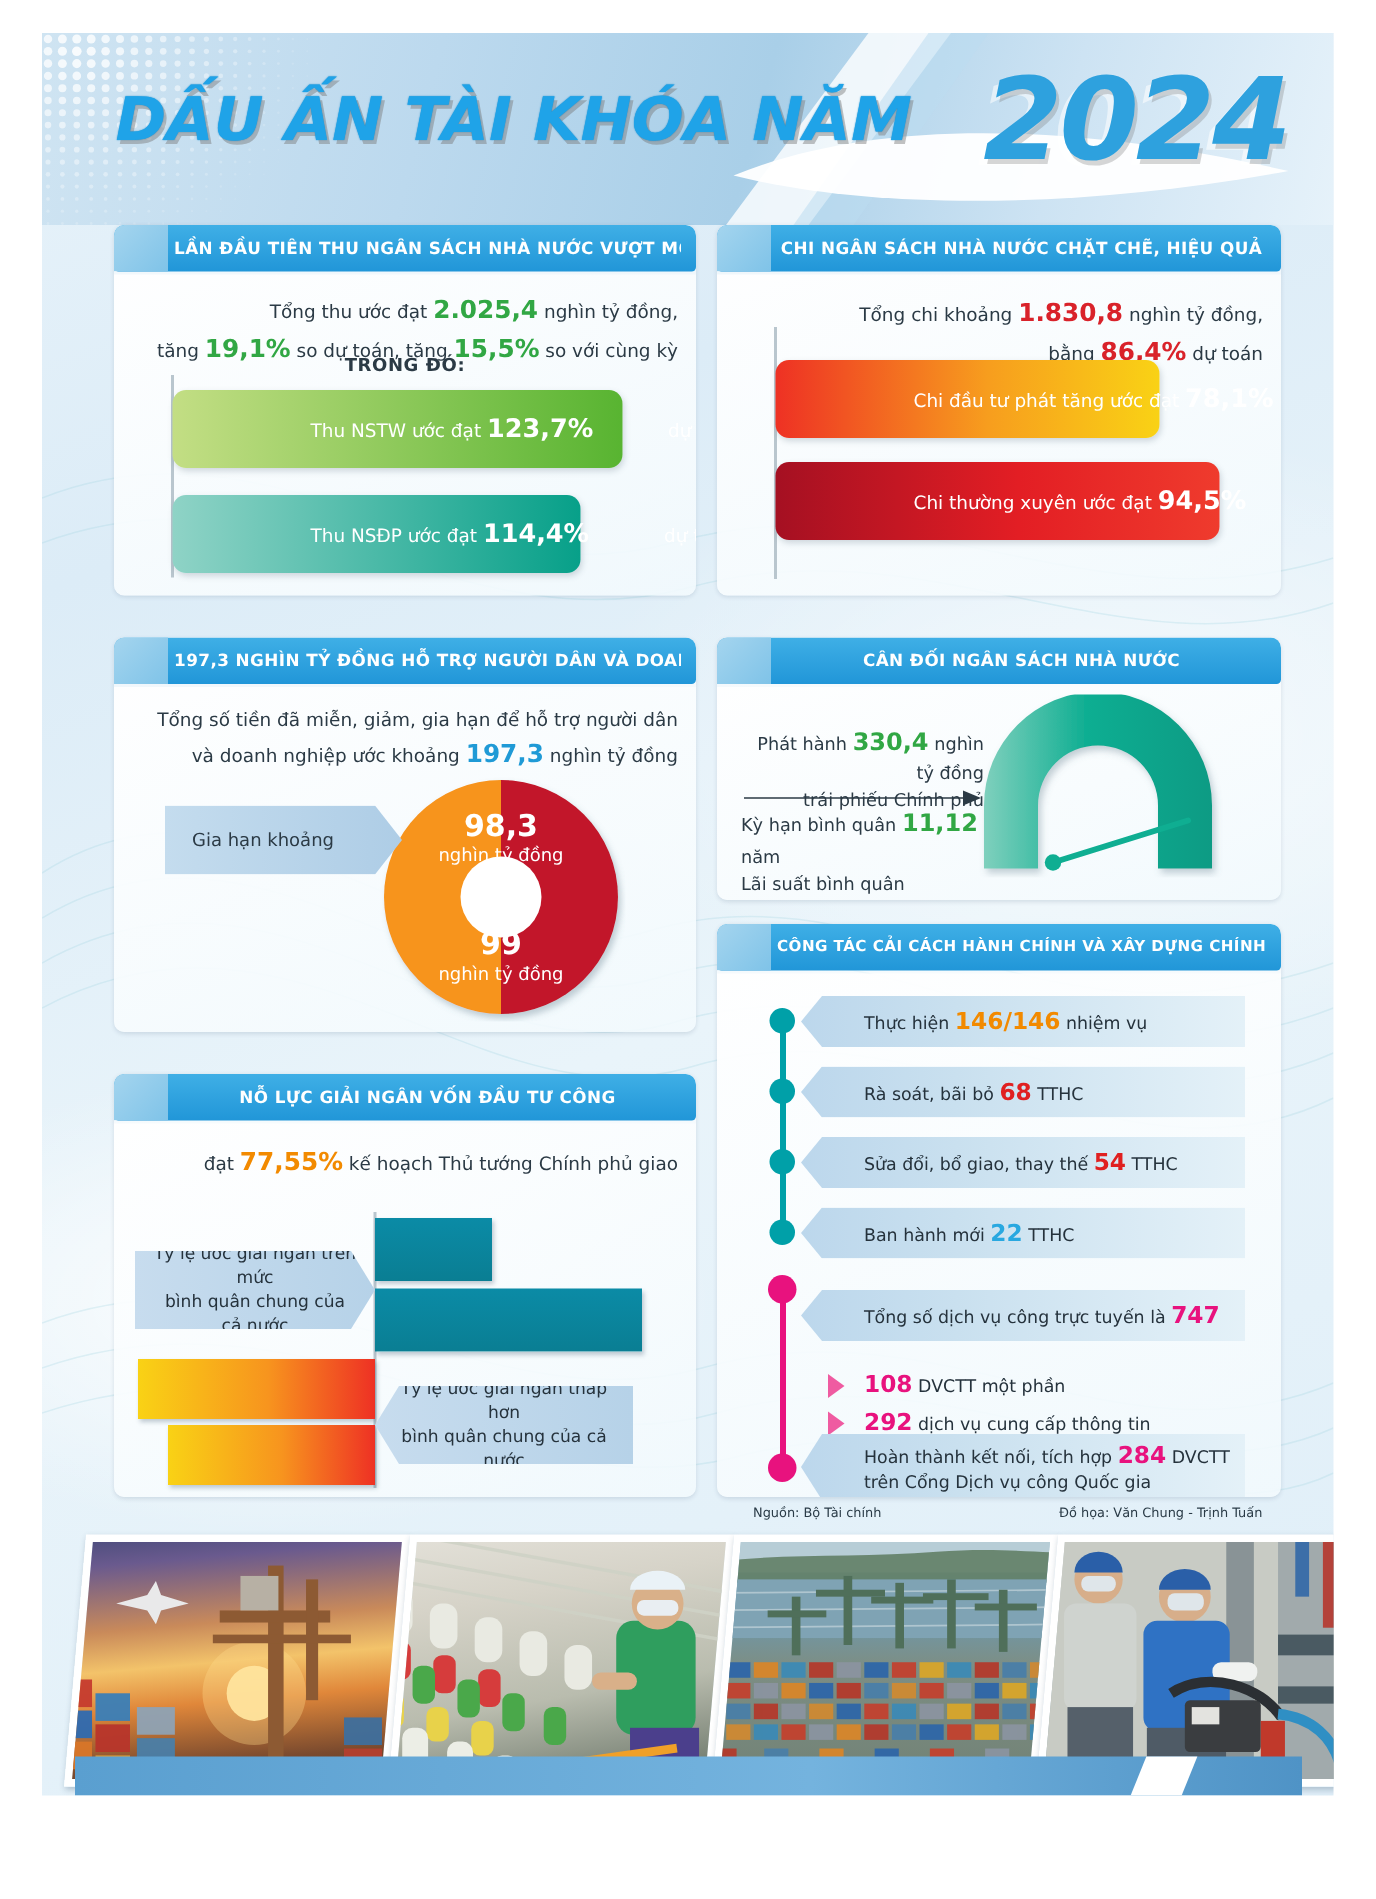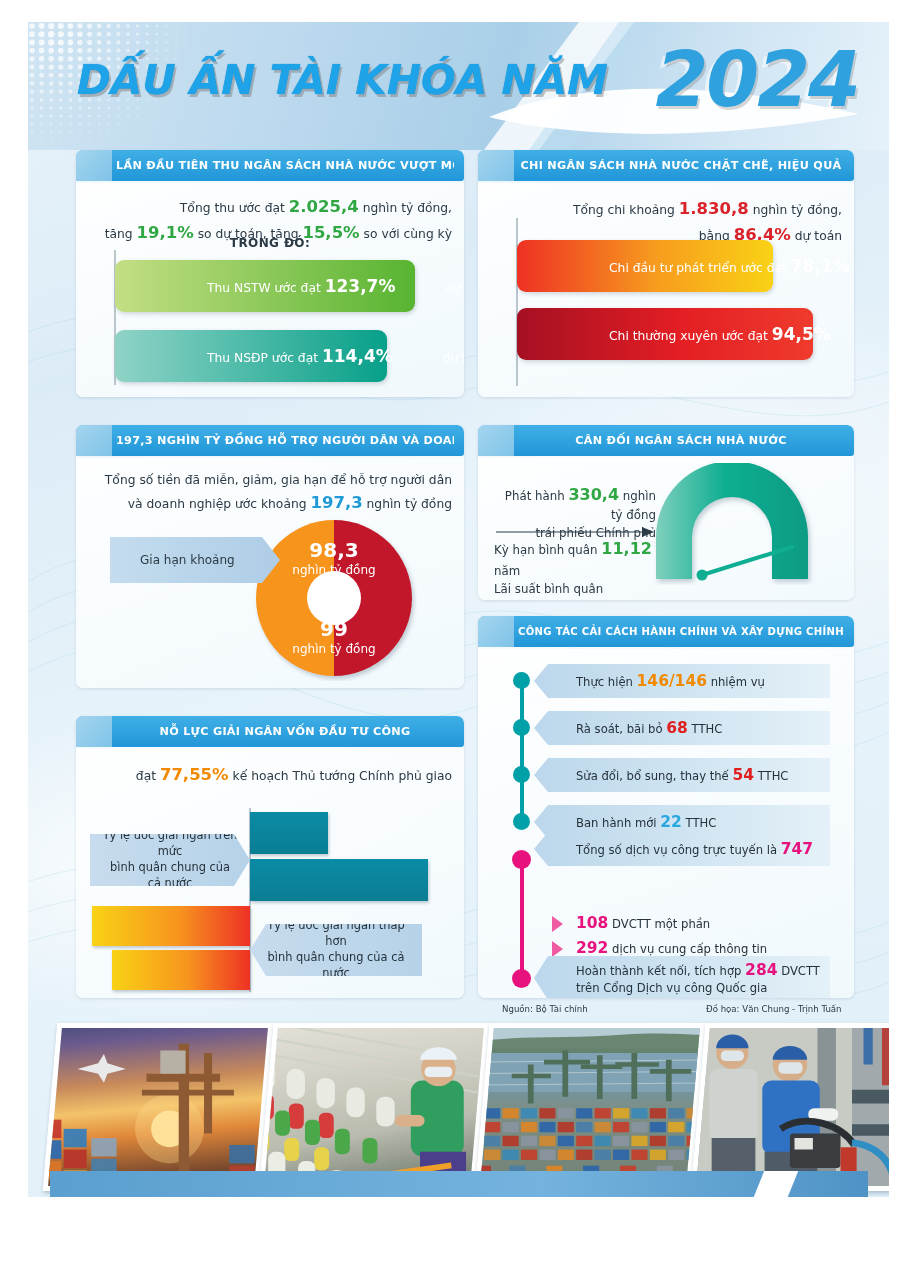--- a/index.html
+++ b/index.html
@@ -461,21 +461,21 @@
     <div class="lead" style="top:46px;">
       <div>
         <span>Tổng chi khoảng </span><b class="r">1.830,8</b><span> nghìn tỷ đồng,</span>
       </div>
       <div>
         <span>bằng </span><b class="r">86,4%</b><span> dự toán</span>
       </div>
     </div>
     <div class="axis" style="left:38px;top:68px;height:168px;"></div>
     <div class="cap" style="left:39px;top:90px;width:256px;background:linear-gradient(90deg,#ee3124,#f79d1e 55%,#f9d215);">
-      <span><span>Chi đầu tư phát triển ước đạt </span><b>78,1%</b><span> dự toán</span></span>
+      <span><span>Chi đầu tư phát tăng ước đạt </span><b>78,1%</b><span> dự toán</span></span>
     </div>
     <div class="cap" style="left:39px;top:158px;width:296px;background:linear-gradient(90deg,#a51022,#e31e24 55%,#ef3b2d);">
       <span><span>Chi thường xuyên ước đạt </span><b>94,5%</b><span> dự toán</span></span>
     </div>
   </div>
 
   <div class="panel" style="left:48px;top:403px;width:388px;height:263px;">
     <div class="panel-inner"></div>
     <div class="ph">
       <div class="fold"></div>
@@ -502,21 +502,21 @@
     </svg>
     <div class="donut-lab" style="left:200px;top:113px;width:116px;">
       <b>98,3</b>
       <span>nghìn tỷ đồng</span>
     </div>
     <div class="donut-lab" style="left:200px;top:192px;width:116px;">
       <b>99</b>
       <span>nghìn tỷ đồng</span>
     </div>
 
-    <div class="chev" style="left:34px;top:112px;width:158px;padding-left:12px;">
+    <div class="chev" style="left:34px;top:112px;width:158px;">
       <p>Gia hạn khoảng</p>
     </div>
   </div>
 
   <div class="panel" style="left:450px;top:403px;width:376px;height:175px;">
     <div class="panel-inner"></div>
     <div class="ph">
       <div class="fold"></div>
       <span>CÂN ĐỐI NGÂN SÁCH NHÀ NƯỚC</span>
     </div>
@@ -564,31 +564,31 @@
     <div class="tl-dot" style="left:35px;top:150px;background:#00a0a8;"></div>
     <div class="tl-dot" style="left:35px;top:197px;background:#00a0a8;"></div>
 
     <div class="tl-item" style="left:56px;top:48px;width:296px;">
       <p><span>Thực hiện </span><b style="color:#f28a00;">146/146</b><span> nhiệm vụ</span></p>
     </div>
     <div class="tl-item" style="left:56px;top:95px;width:296px;">
       <p><span>Rà soát, bãi bỏ </span><b style="color:#e02020;">68</b><span> TTHC</span></p>
     </div>
     <div class="tl-item" style="left:56px;top:142px;width:296px;">
-      <p><span>Sửa đổi, bổ sung, thay thế </span><b style="color:#e02020;">54</b><span> TTHC</span></p>
+      <p><span>Sửa đổi, bổ giao, thay thế </span><b style="color:#e02020;">54</b><span> TTHC</span></p>
     </div>
     <div class="tl-item" style="left:56px;top:189px;width:296px;">
       <p><span>Ban hành mới </span><b style="color:#29a8e0;">22</b><span> TTHC</span></p>
     </div>
 
     <div class="tl-line" style="left:42px;top:240px;height:123px;background:#e8127e;"></div>
     <div class="tl-dot" style="left:34px;top:234px;width:19px;height:19px;background:#e8127e;"></div>
     <div class="tl-dot" style="left:34px;top:353px;width:19px;height:19px;background:#e8127e;"></div>
 
-    <div class="tl-item" style="left:56px;top:216px;width:296px;">
+    <div class="tl-item" style="left:56px;top:244px;width:296px;">
       <p><span>Tổng số dịch vụ công trực tuyến là </span><b style="color:#e8127e;">747</b></p>
     </div>
 
     <div class="sub" style="left:74px;top:297px;width:270px;">
       <div class="tri"></div>
       <p><b>108</b><span> DVCTT một phần</span></p>
     </div>
     <div class="sub" style="left:74px;top:322px;width:270px;">
       <div class="tri"></div>
       <p><b>292</b><span> dịch vụ cung cấp thông tin</span><br><span>cho tổ chức, cá nhân</span></p>

